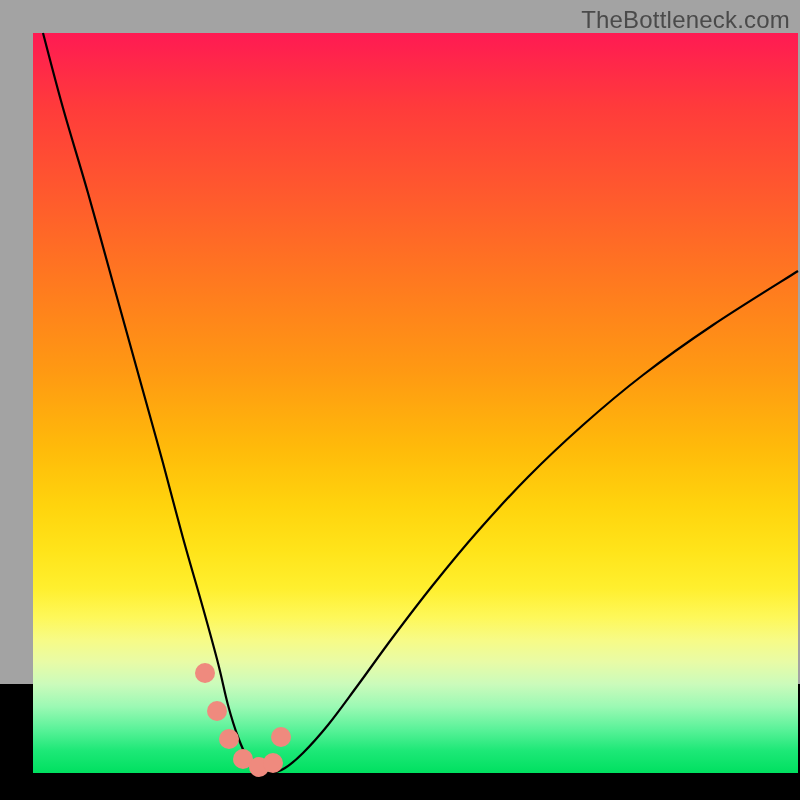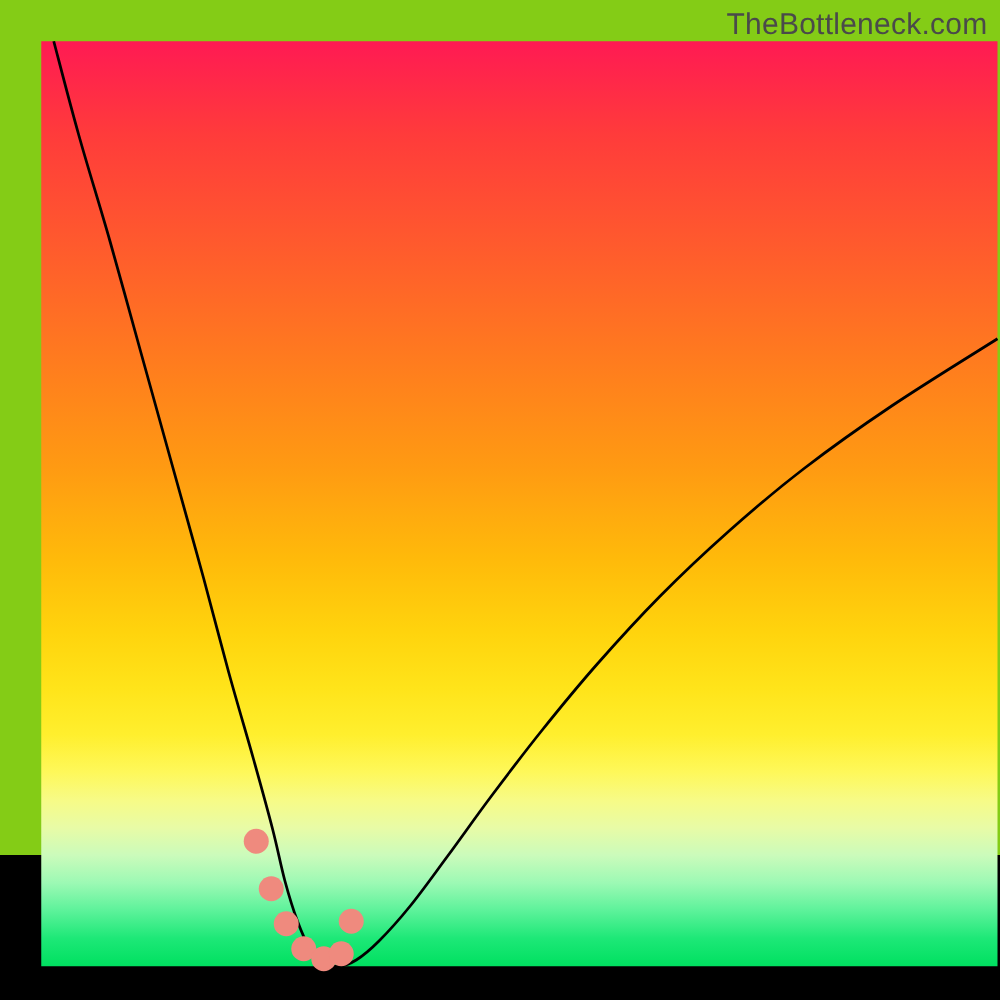--- a/index.html
+++ b/index.html
@@ -8,21 +8,21 @@
     width: 800px;
     height: 800px;
     overflow: hidden;
     background: #000;
     font-family: Arial, Helvetica, sans-serif;
   }
   .frame {
     position: relative;
     width: 800px;
     height: 684px;
-    background: #84cc16;
+    background: #a3a3a3;
   }
   .plot-area {
     position: absolute;
     left: 33px;
     top: 33px;
     width: 765px;
     height: 740px;
     background: linear-gradient(to bottom,
       #ff1a53 0%,
       #ff3b3b 10%,

